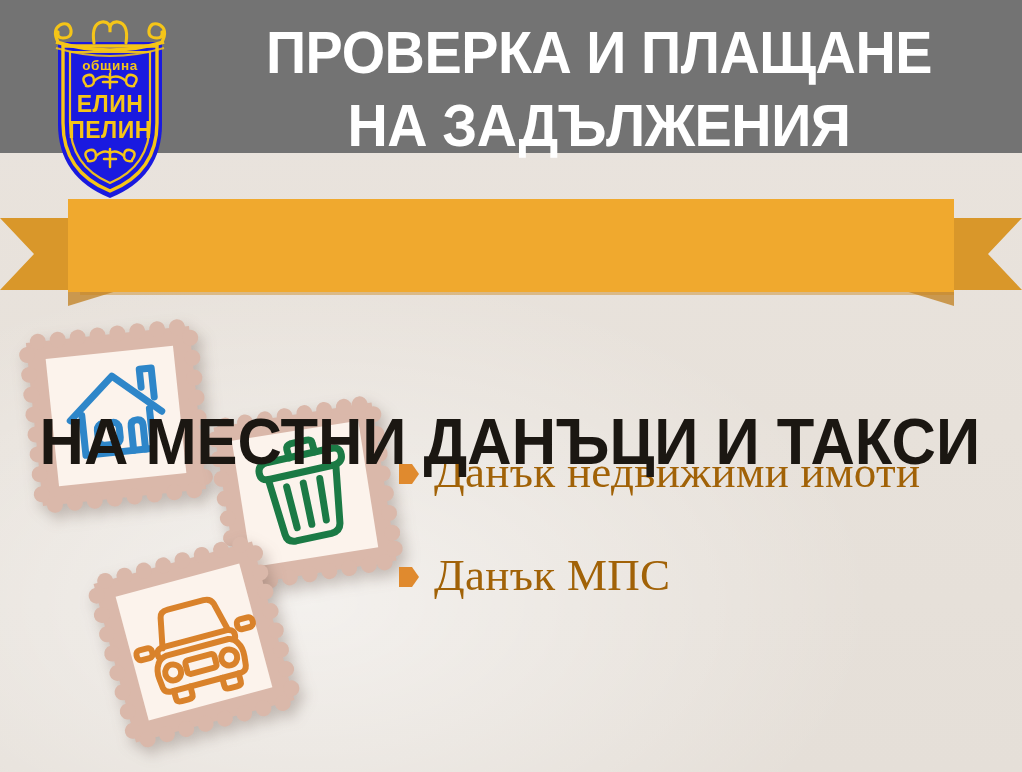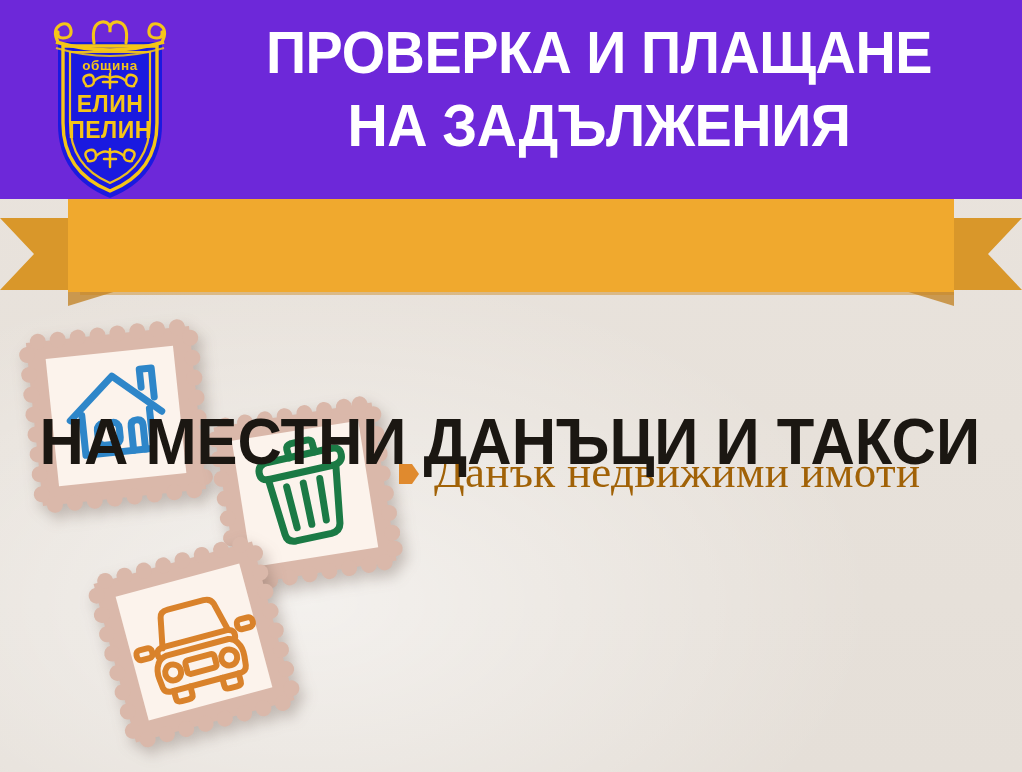--- a/index.html
+++ b/index.html
@@ -26,22 +26,22 @@
       radial-gradient(ellipse 90% 70% at 30% 78%, rgba(255,255,255,0.55) 0%, rgba(255,255,255,0.0) 62%),
       linear-gradient(180deg, #eae4de 0%, #e7e1da 55%, #e5dfd8 100%);
     pointer-events: none;
   }
 
   
   .header {
     position: absolute;
     left: 0; top: 0;
     width: 1022px;
-    height: 199px;
-    background: #6d28d9;
+    height: 153px;
+    background: #737373;
     z-index: 5;
   }
   .header-title {
     position: absolute;
     left: 186px;
     top: 16px;
     width: 826px;
     text-align: center;
     color: #ffffff;
     font-family: "Liberation Sans Narrow", "Liberation Sans", sans-serif;
@@ -398,16 +398,22 @@
   <div class="list">
 
     <div class="list-item">
       <svg class="bullet" viewBox="0 0 22 26">
         <path d="M1 3 L14 3 L21 13 L14 23 L1 23 Z" fill="#e08a2e"></path>
       </svg>
       <span class="item-label">Данък недвижими имоти</span>
     </div>
 
 
+    <div class="list-item">
+      <svg class="bullet" viewBox="0 0 22 26">
+        <path d="M1 3 L14 3 L21 13 L14 23 L1 23 Z" fill="#e08a2e"></path>
+      </svg>
+      <span class="item-label">Данък МПС</span>
+    </div>
 
   </div>
 
 </div>
 
 </body></html>

